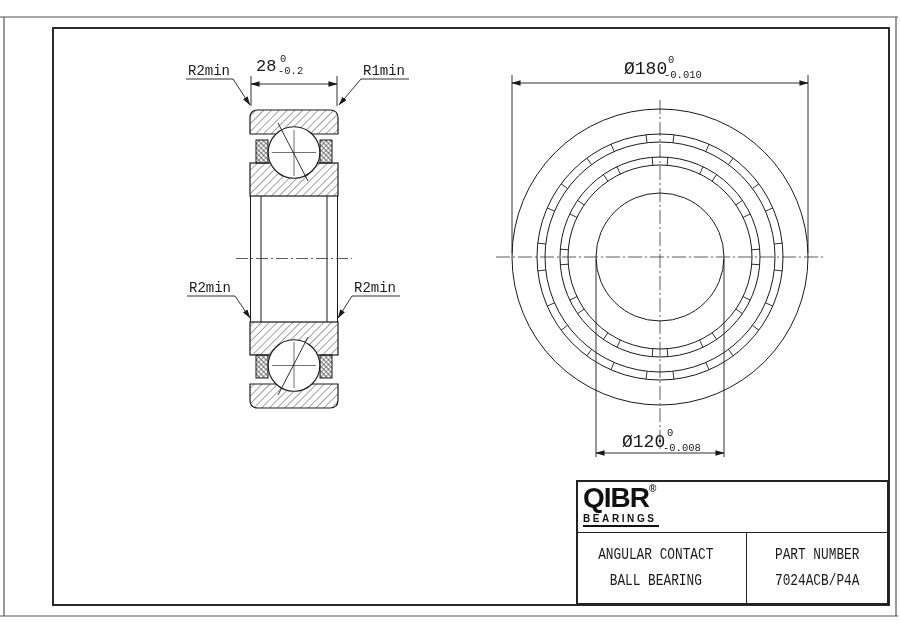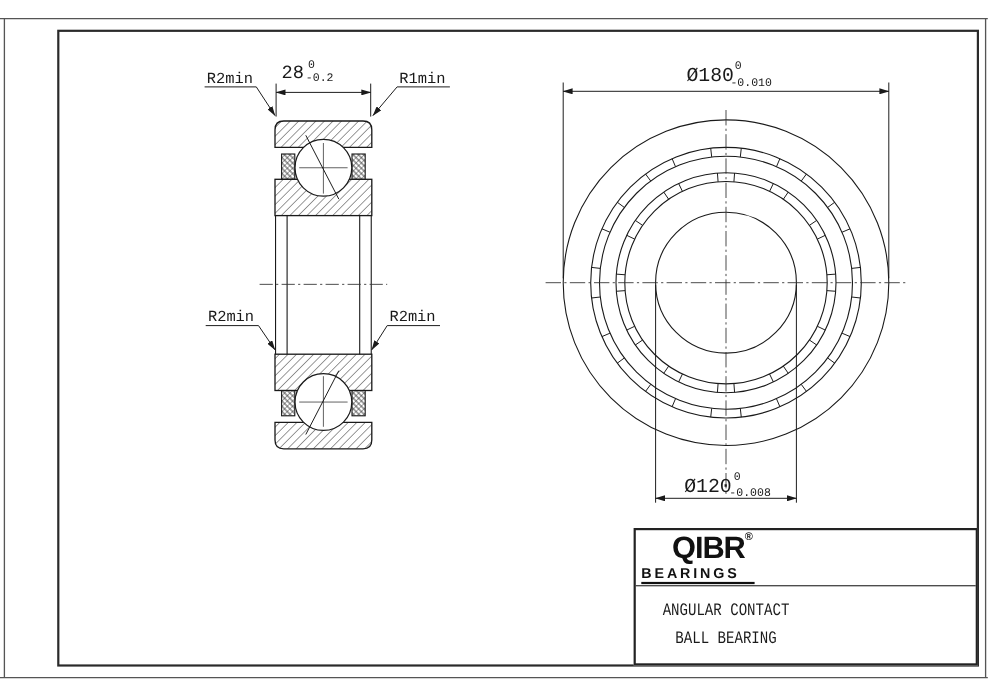--- a/index.html
+++ b/index.html
@@ -6,25 +6,25 @@
   .page{position:relative;width:900px;height:636px;background:#fff;overflow:hidden;
         font-family:"Liberation Mono","DejaVu Sans Mono",monospace;color:#1a1a1a;}
   svg text{fill:#1a1a1a;font-family:"Liberation Mono","DejaVu Sans Mono",monospace;}
   
   .title-block{position:absolute;left:576px;top:480px;width:313px;height:125px;
                box-sizing:border-box;border:2px solid #222;background:#fff;}
   .tb-top{position:relative;height:50px;border-bottom:1.5px solid #222;display:flex;}
   .tb-logo{position:relative;width:92px;padding:3px 0 0 5px;}
   .logo-wrap{display:inline-block;border-bottom:2px solid #111;padding:0 2px 1px 0;}
   .logo-brand{font-family:"Liberation Sans","DejaVu Sans",sans-serif;font-weight:bold;
-              font-size:28px;line-height:26px;letter-spacing:-1px;color:#111;margin-left:28px;}
+              font-size:28px;line-height:26px;letter-spacing:-1px;color:#111;}
   .logo-reg{font-family:"Liberation Sans",sans-serif;font-weight:bold;font-size:10px;
             vertical-align:top;position:relative;top:-2px;}
   .logo-sub{font-family:"Liberation Sans","DejaVu Sans",sans-serif;font-weight:bold;
-            font-size:13px;letter-spacing:2.6px;color:#111;margin-top:1px;}
+            font-size:10px;letter-spacing:2.6px;color:#111;margin-top:1px;}
   .tb-company{flex:1;text-align:center;padding-top:6px;padding-left:14px;}
   .tb-company-line{font-size:13px;line-height:16px;white-space:nowrap;
                    transform:scaleX(0.74);transform-origin:center;}
   .tb-bottom{display:flex;height:73px;gap:12px;}
   .tb-cell{box-sizing:border-box;padding-top:9px;text-align:center;}
   .tb-cell.left{width:164px;}
   .tb-cell.right{width:149px;border-left:1.5px solid #222;}
   .tb-line{display:block;font-size:16px;line-height:26px;white-space:nowrap;
            transform:scaleX(0.8);transform-origin:center;}
 </style>
@@ -200,16 +200,20 @@
         <span class="logo-brand">QIBR</span><span class="logo-reg">®</span>
         <div class="logo-sub">BEARINGS</div>
       </div>
     </div>
   </div>
   <div class="tb-bottom">
     <div class="tb-cell left">
       <span class="tb-line">ANGULAR CONTACT</span>
       <span class="tb-line">BALL BEARING</span>
     </div>
+    <div class="tb-cell right">
+      <span class="tb-line">PART NUMBER</span>
+      <span class="tb-line">7024ACB/P4A</span>
+    </div>
   </div>
 </div>
 
 </div>
 
 </body></html>

